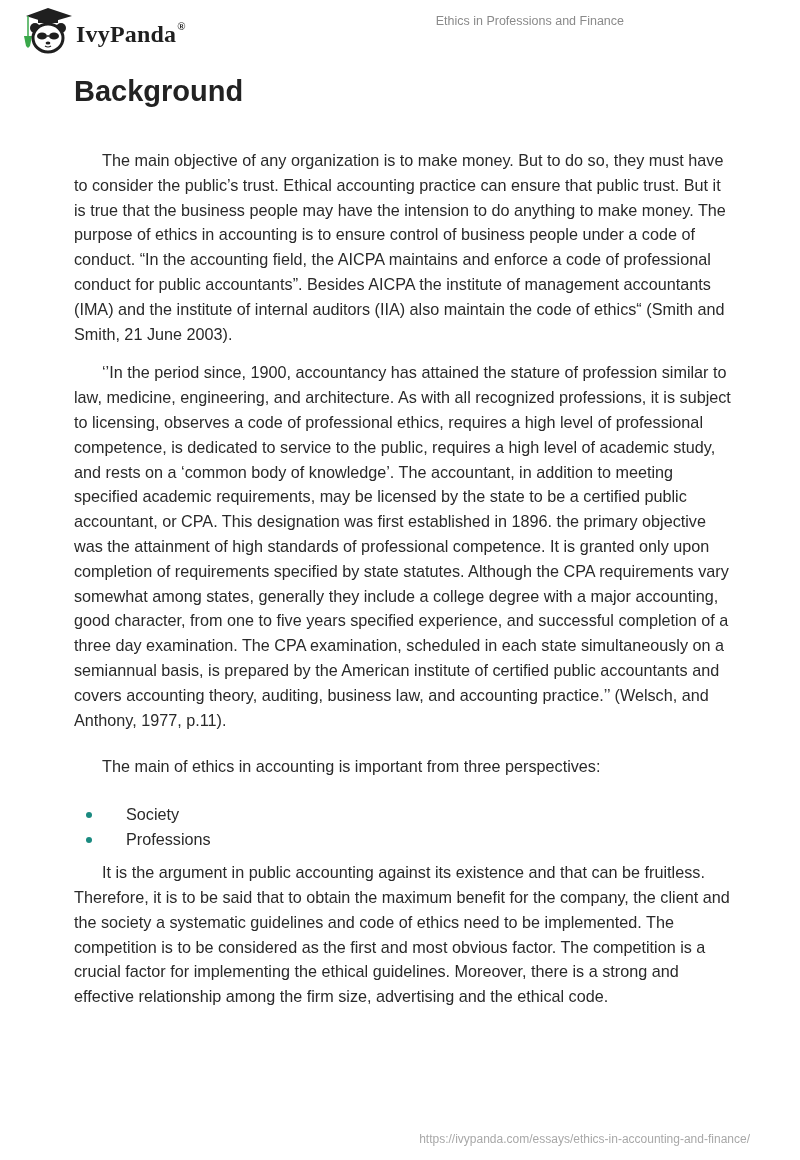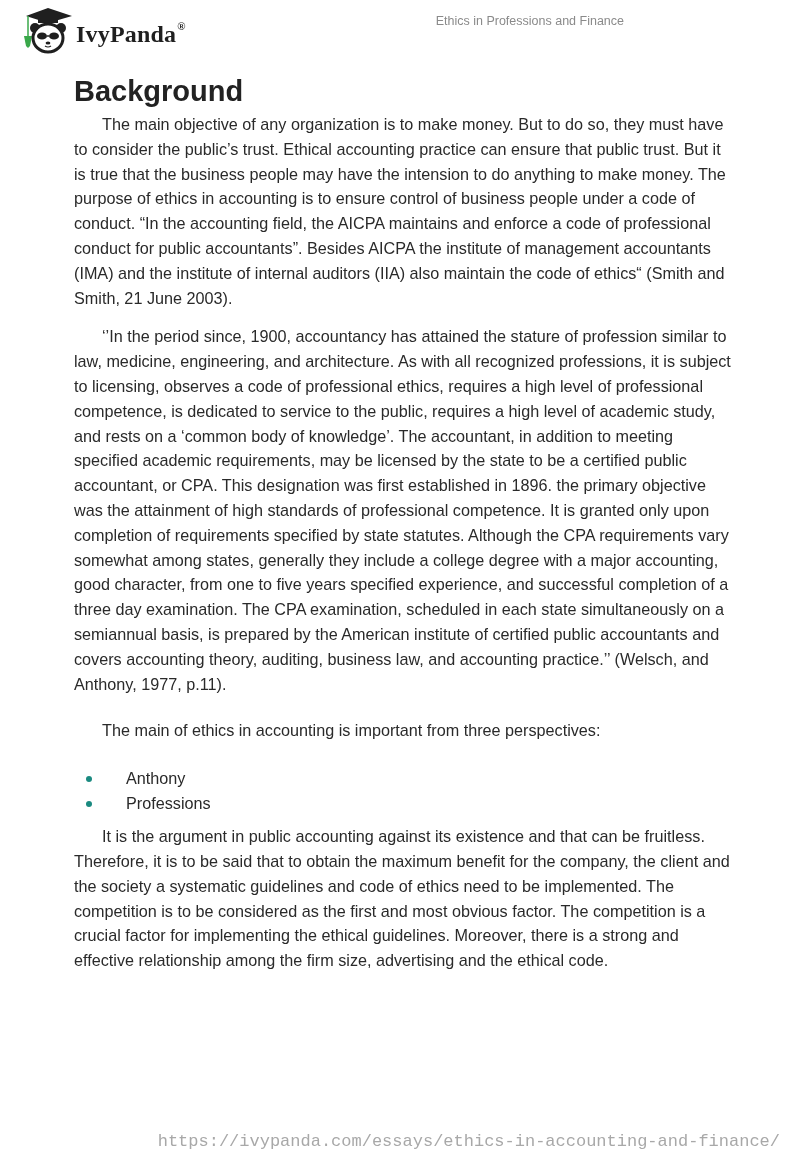--- a/index.html
+++ b/index.html
@@ -8,30 +8,30 @@
     .header { position: absolute; top: 0; left: 0; width: 656px; height: 62px; }
     .logo { position: absolute; left: 18px; top: 6px; display: flex; align-items: center; }
     .logo-icon { width: 56px; height: 50px; }
     .logo-text { font-family: "Liberation Serif", serif; font-weight: bold; font-size: 24px; color: #1f1f1f; margin-left: 2px; margin-top: 6px; letter-spacing: 0.2px; }
     .logo-reg { font-size: 11px; vertical-align: super; position: relative; top: -3px; margin-left: 1px; }
     .doc-title { position: absolute; right: 32px; top: 14px; font-size: 12.5px; color: #8a8a8a; }
 
     .content { position: absolute; left: 74px; top: 70px; width: 660px; }
     h1 { margin: 0; font-size: 29px; font-weight: bold; color: #222222; line-height: 42px; }
     p { margin: 0; font-size: 16.2px; line-height: 24.8px; color: #2a2a2a; text-indent: 28px; }
-    .p1 { }
+    .p1 { margin-top: 36px; }
     .p2 { margin-top: 14px; }
     .p3 { margin-top: 22px; }
     .p4 { margin-top: 8px; }
 
     ul { list-style: none; margin: 23px 0 0 0; padding: 0; }
     li { position: relative; padding-left: 52px; font-size: 16.2px; line-height: 25px; color: #2a2a2a; }
     li .bullet { position: absolute; left: 12px; top: 10px; width: 6px; height: 6px; border-radius: 50%; background: #1a8a80; }
 
-    .footer-url { position: absolute; right: 20px; top: 1132px; font-size: 17px; color: #a8a8a8; font-family: Liberation Mono, monospace; }
+    .footer-url { position: absolute; right: 50px; top: 1132px; font-size: 12px; color: #a8a8a8; }
   </style>
 </head>
 <body>
 
 <div class="header">
   <div class="logo">
     <svg class="logo-icon" viewBox="0 0 56 50">
 
       <polygon points="8,10 30,2 54,10 30,17" fill="#1f1f1f"></polygon>
       <rect x="20" y="11" width="20" height="6" fill="#1f1f1f"></rect>
@@ -55,19 +55,19 @@
   </div>
   <div class="doc-title">Ethics in Professions and Finance</div>
 </div>
 
 <div class="content">
   <h1>Background</h1>
   <p class="p1">The main objective of any organization is to make money. But to do so, they must have to consider the public’s trust. Ethical accounting practice can ensure that public trust. But it is true that the business people may have the intension to do anything to make money. The purpose of ethics in accounting is to ensure control of business people under a code of conduct. “In the accounting field, the AICPA maintains and enforce a code of professional conduct for public accountants”. Besides AICPA the institute of management accountants (IMA) and the institute of internal auditors (IIA) also maintain the code of ethics“ (Smith and Smith, 21 June 2003).</p>
   <p class="p2">‘’In the period since, 1900, accountancy has attained the stature of profession similar to law, medicine, engineering, and architecture. As with all recognized professions, it is subject to licensing, observes a code of professional ethics, requires a high level of professional competence, is dedicated to service to the public, requires a high level of academic study, and rests on a ‘common body of knowledge’. The accountant, in addition to meeting specified academic requirements, may be licensed by the state to be a certified public accountant, or CPA. This designation was first established in 1896. the primary objective was the attainment of high standards of professional competence. It is granted only upon completion of requirements specified by state statutes. Although the CPA requirements vary somewhat among states, generally they include a college degree with a major accounting, good character, from one to five years specified experience, and successful completion of a three day examination. The CPA examination, scheduled in each state simultaneously on a semiannual basis, is prepared by the American institute of certified public accountants and covers accounting theory, auditing, business law, and accounting practice.’’ (Welsch, and Anthony, 1977, p.11).</p>
   <p class="p3">The main of ethics in accounting is important from three perspectives:</p>
   <ul>
-    <li><span class="bullet" style="background: rgb(26, 138, 128);"></span><span>Anthony</span></li>
+    <li><span class="bullet" style="background: rgb(26, 138, 128);"></span><span>Society</span></li>
     <li><span class="bullet" style="background: rgb(26, 138, 128);"></span><span>Professions</span></li>
   </ul>
   <p class="p4">It is the argument in public accounting against its existence and that can be fruitless. Therefore, it is to be said that to obtain the maximum benefit for the company, the client and the society a systematic guidelines and code of ethics need to be implemented. The competition is to be considered as the first and most obvious factor. The competition is a crucial factor for implementing the ethical guidelines. Moreover, there is a strong and effective relationship among the firm size, advertising and the ethical code.</p>
 </div>
 
 <div class="footer-url">https://ivypanda.com/essays/ethics-in-accounting-and-finance/</div>
 
 </body></html>

